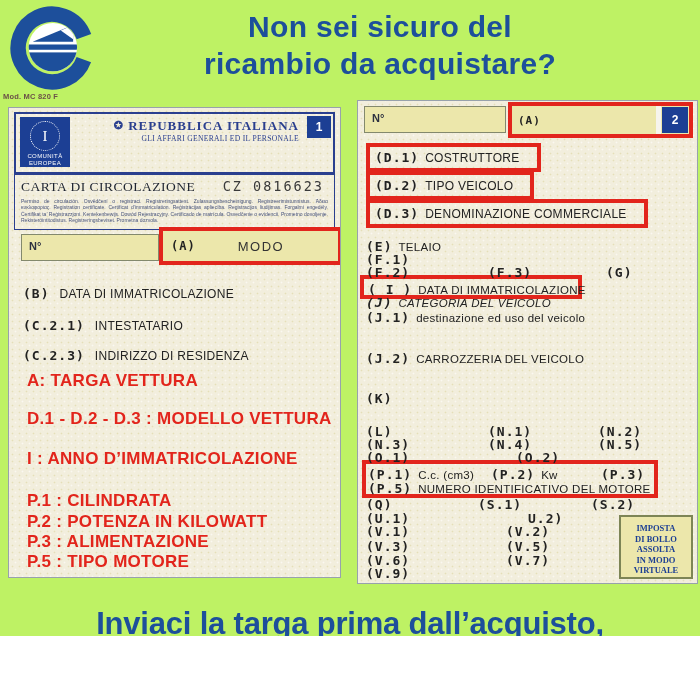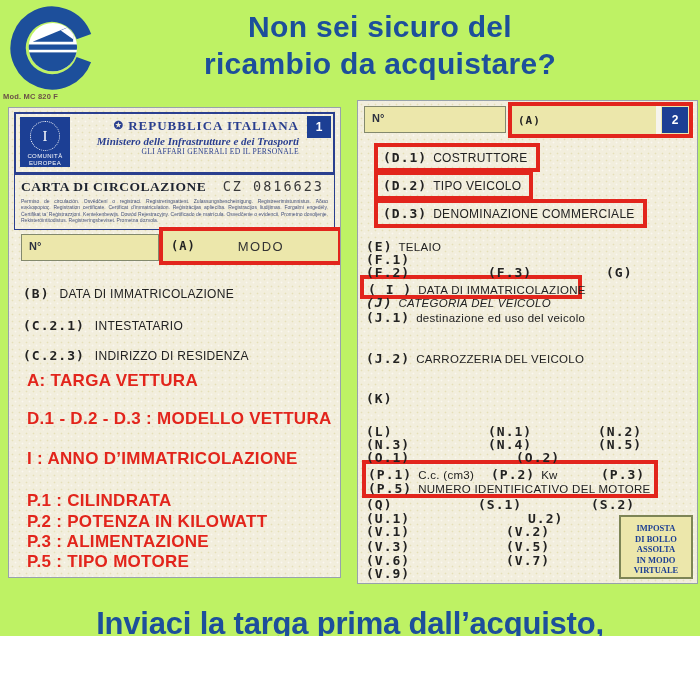--- a/index.html
+++ b/index.html
@@ -40,21 +40,21 @@
   .emblem{font-size:11px;vertical-align:1px;}
   .ministry{font-family:"Liberation Serif",serif;font-style:italic;font-weight:700;font-size:11px;margin-top:1px;white-space:nowrap;}
   .dept{font-family:"Liberation Serif",serif;font-size:7.6px;letter-spacing:.3px;line-height:9px;white-space:nowrap;}
   .pagebox{position:absolute;width:24px;height:22px;background:var(--navy);color:#fff;text-align:center;
            line-height:22px;font-size:12px;font-weight:700;}
   .pagebox.p1{right:2px;top:2px;}
 
   .carta-box{position:absolute;left:5px;top:66px;right:5px;height:56px;border:1.5px solid var(--hdrblue);
              padding:2px 6px;box-sizing:border-box;}
   .carta-row{display:flex;justify-content:space-between;align-items:baseline;margin-top:1px;}
-  .carta-title{font-family:"Liberation Serif",serif;font-weight:700;font-size:13.5px;letter-spacing:.5px;color:#1e2430;}
+  .carta-title{font-family:"Liberation Serif",serif;font-weight:400;font-size:13.5px;letter-spacing:.5px;color:#1e2430;}
   .carta-num{font-family:"DejaVu Sans Mono",monospace;font-size:13.5px;letter-spacing:2px;color:#3a3a3a;margin-right:4px;}
   .fineprint{font-size:5px;line-height:6.4px;color:#46527a;text-align:justify;margin:3px 0 0;}
 
   
   .yfield{position:absolute;background:var(--yellow);border:1px solid #83896d;box-sizing:border-box;
           font-size:11px;font-weight:700;color:#2c3040;padding:5px 0 0 7px;}
   .redwrap{position:absolute;border:4px solid var(--red);background:var(--yellow);box-sizing:border-box;
            display:flex;align-items:center;}
   .code{font-family:"DejaVu Sans Mono",monospace;font-weight:600;color:#222;letter-spacing:1px;}
   .lbl{color:#222;letter-spacing:.3px;}
@@ -65,21 +65,21 @@
   .fieldline{position:absolute;left:14px;white-space:nowrap;}
   .fieldline .code{font-size:13px;margin-right:10px;}
   .fieldline .lbl{font-size:12px;}
 
   .ann{position:absolute;left:18px;color:var(--red);font-weight:700;font-size:17px;letter-spacing:.3px;white-space:nowrap;}
 
   
   .afield2-inner{position:absolute;right:1px;top:1px;width:26px;height:26px;background:var(--navy);
                  color:#fff;text-align:center;line-height:26px;font-size:12px;font-weight:700;}
   .whitegap{position:absolute;right:28px;top:0;width:5px;height:28px;background:#f6f4ec;}
-  .dbox{position:absolute;left:16px;border:4px solid var(--red);padding:1px 8px 2px 5px;white-space:nowrap;background:transparent;}
+  .dbox{position:absolute;left:8px;border:4px solid var(--red);padding:1px 17px 2px 5px;white-space:nowrap;background:transparent;}
   .dbox .code{font-size:13px;margin-right:6px;}
   .dbox .lbl{font-size:12px;}
   .gcell{position:absolute;white-space:nowrap;}
   .gcell .code{font-size:13px;margin-right:6px;}
   .gcell .lbl{font-size:11.5px;}
   .hlbox{position:absolute;border:4px solid var(--red);box-sizing:border-box;}
   .hl-i{left:2px;top:174px;width:222px;height:24px;}
   .hl-p{left:4px;top:359px;width:296px;height:38px;}
   .stamp{position:absolute;right:4px;bottom:4px;width:74px;height:64px;background:var(--yellow);
          border:2px solid #7d8556;color:var(--navy);font-family:"Liberation Serif",serif;font-weight:700;
@@ -121,21 +121,20 @@
         <div class="eu-label">
           <div>COMUNITÀ</div>
           <div>EUROPEA</div>
         </div>
       </div>
       <div class="hdr-text">
         <div class="country">
           <span class="emblem">✪</span>
           <span>REPUBBLICA ITALIANA</span>
         </div>
-        <div class="ministry">Ministero delle Infrastrutture e dei Trasporti</div>
         <div class="dept">GLI AFFARI GENERALI ED IL PERSONALE</div>
       </div>
       <div class="pagebox p1">1</div>
     </div>
 
     <div class="carta-box">
       <div class="carta-row">
         <span class="carta-title">CARTA DI CIRCOLAZIONE</span>
         <span class="carta-num">CZ 0816623</span>
       </div>

